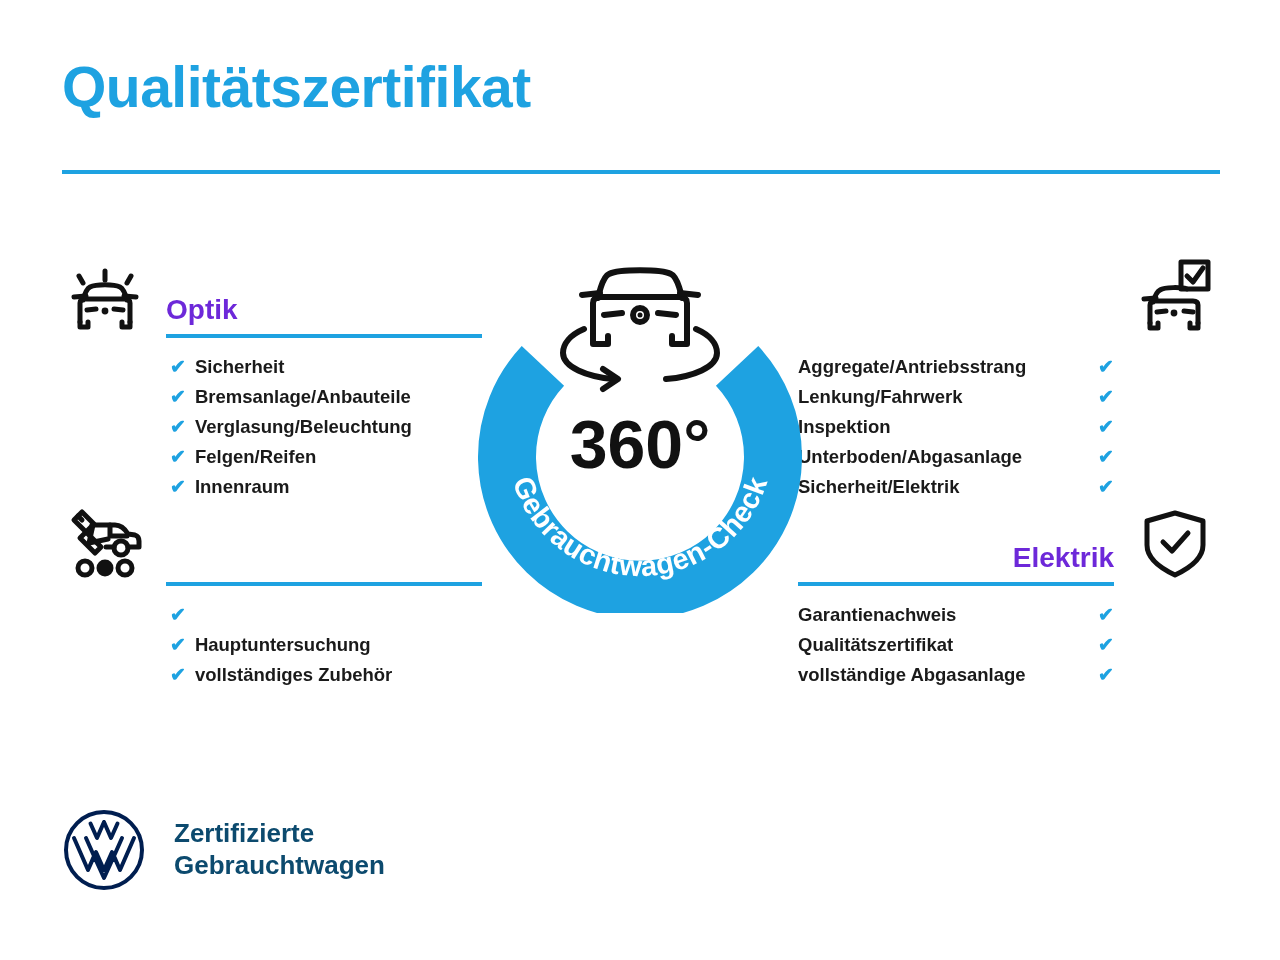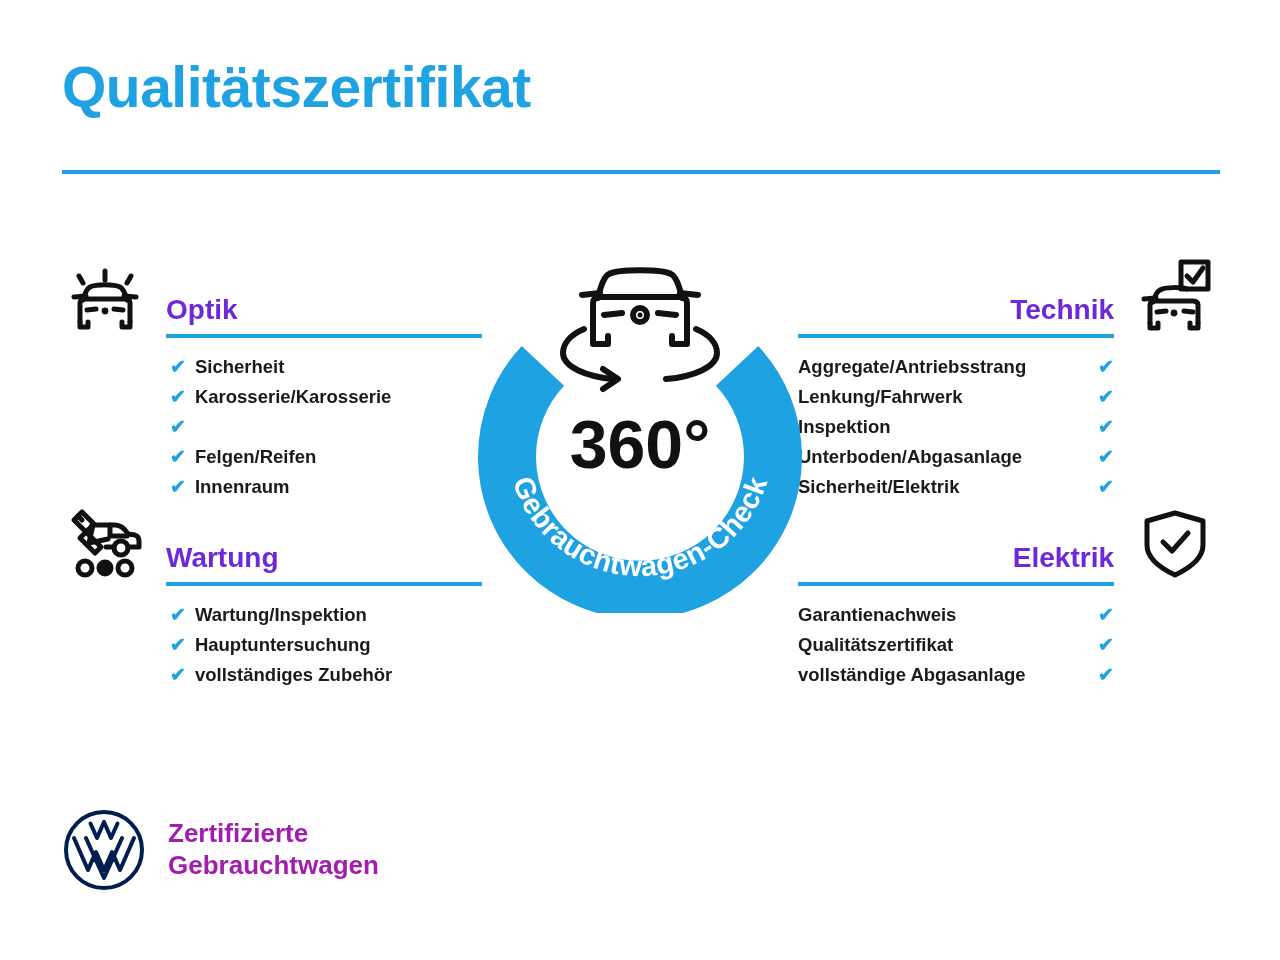--- a/index.html
+++ b/index.html
@@ -128,24 +128,24 @@
   .footer-logo {
     position: absolute;
     left: 62px;
     top: 808px;
     display: flex;
     align-items: center;
   }
   .vw-mark { width: 84px; height: 84px; flex: 0 0 84px; }
   .vw-mark svg { display: block; }
   .vw-text {
-    margin-left: 22px;
+    margin-left: 28px;
     font-size: 26px;
     font-weight: bold;
-    color: #a21caf;
+    color: #0c4a6e;
     line-height: 1.22;
     white-space: nowrap;
   }
 </style>
 </head>
 <body>
 
 <div class="page-title">Qualitätszertifikat</div>
 <div class="title-rule"></div>
 
@@ -174,24 +174,25 @@
       <div class="sec-underline"></div>
     </div>
   </div>
   <ul class="sec-list">
     <li class="ltr">
       <span class="tick">✔</span>
       <span>Sicherheit</span>
     </li>
     <li class="ltr">
       <span class="tick">✔</span>
-      <span>Karosserie/Karosserie</span>
-    </li>
-    <li class="ltr">
-      <span class="tick">✔</span>
+      <span>Bremsanlage/Anbauteile</span>
+    </li>
+    <li class="ltr">
+      <span class="tick">✔</span>
+      <span>Verglasung/Beleuchtung</span>
     </li>
     <li class="ltr">
       <span class="tick">✔</span>
       <span>Felgen/Reifen</span>
     </li>
     <li class="ltr">
       <span class="tick">✔</span>
       <span>Innenraum</span>
     </li>
   </ul>
@@ -210,46 +211,40 @@
           <path d="M49 44 L41 44"></path>
           <path d="M45 22 L45 33 L62 33"></path>
         </g>
         <circle cx="56" cy="45" r="7" fill="none" stroke="#111111" stroke-width="5"></circle>
         <circle cx="20" cy="65" r="7" fill="none" stroke="#111111" stroke-width="5"></circle>
         <circle cx="40" cy="65" r="8.5" fill="#111111"></circle>
         <circle cx="60" cy="65" r="7" fill="none" stroke="#111111" stroke-width="5"></circle>
       </svg>
     </div>
     <div class="sec-title-wrap">
-      <div class="sec-title">Wartung</div>
       <div class="sec-underline"></div>
     </div>
   </div>
   <ul class="sec-list">
     <li class="ltr">
       <span class="tick">✔</span>
-      <span>Wartung/Inspektion</span>
     </li>
     <li class="ltr">
       <span class="tick">✔</span>
       <span>Hauptuntersuchung</span>
     </li>
     <li class="ltr">
       <span class="tick">✔</span>
       <span>vollständiges Zubehör</span>
     </li>
   </ul>
 </div>
 
 <div class="section sec-technik">
   <div class="sec-head right">
-    <div class="sec-title-wrap">
-      <div class="sec-title">Technik</div>
-      <div class="sec-underline"></div>
-    </div>
     <div class="sec-icon">
       <svg width="80" height="80" viewBox="0 0 80 80">
         <g fill="none" stroke="#111111" stroke-width="5" stroke-linecap="round" stroke-linejoin="round">
           <path d="M18 47 C18 47 21 37 25 35 C30 32 46 32 52 34"></path>
           <path d="M15 68 L15 50 C15 47 17 46 20 46 L58 46 C61 46 63 47 63 50 L63 68"></path>
           <path d="M15 68 L15 73 L23 73 L23 68"></path>
           <path d="M63 68 L63 73 L55 73 L55 68"></path>
           <path d="M9 44 L21 43"></path>
           <path d="M22 57 L31 56"></path>
           <path d="M58 57 L49 56"></path>

